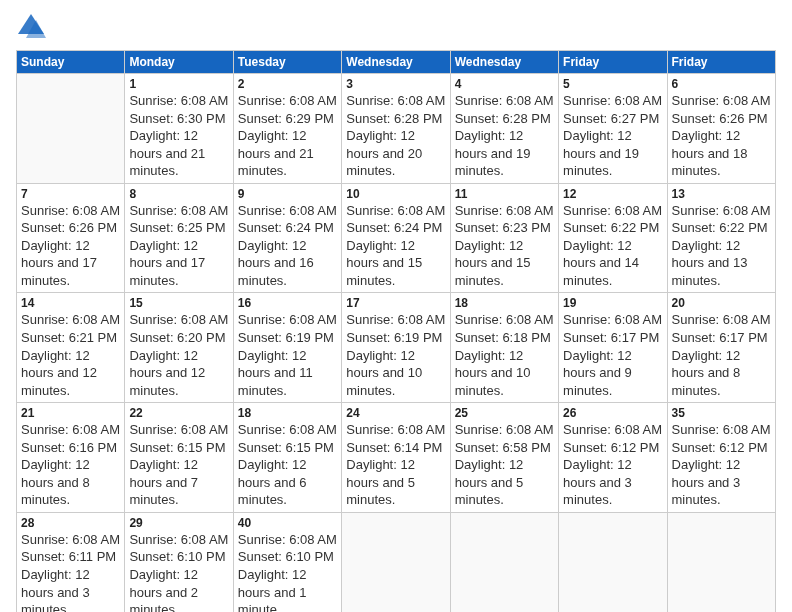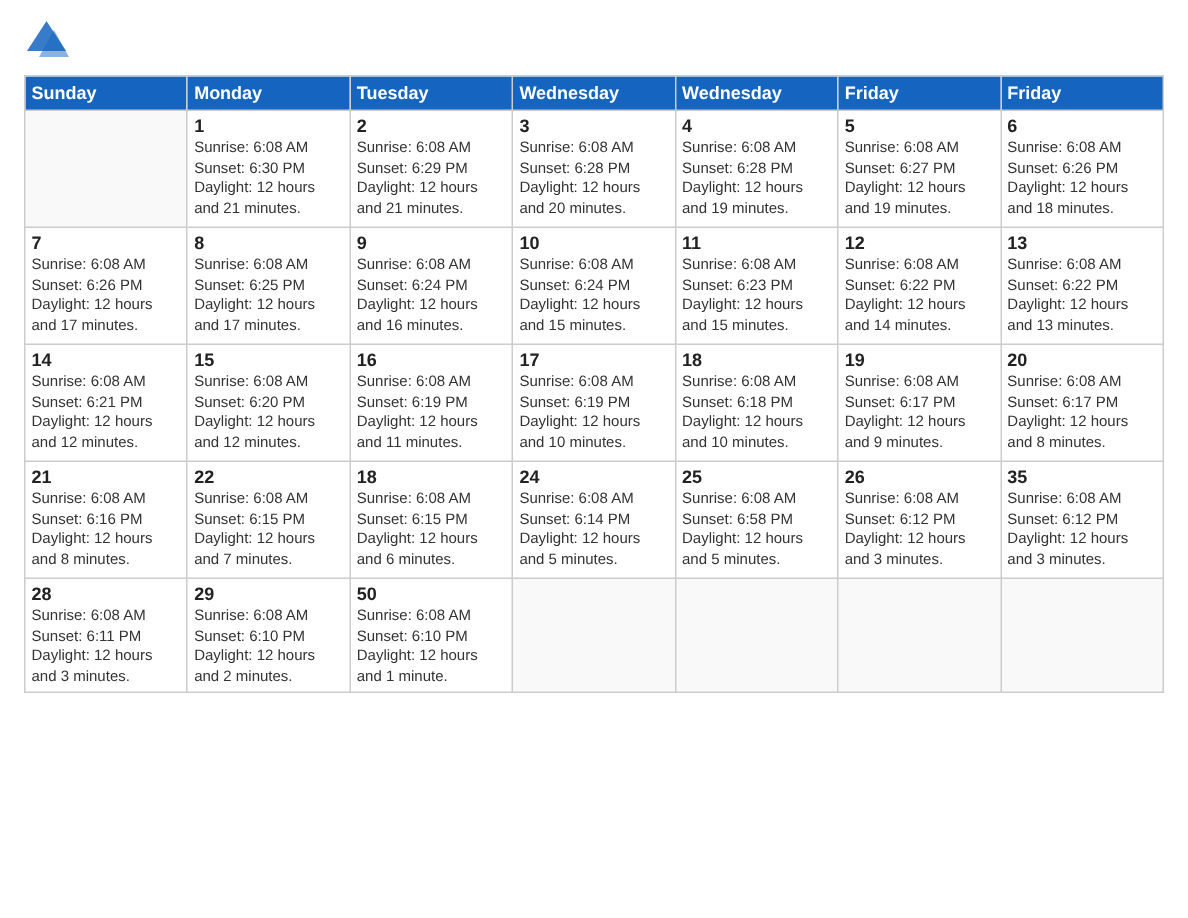--- a/index.html
+++ b/index.html
@@ -85,21 +85,21 @@
     }
     .day-num {
       font-size: 12px;
       font-weight: bold;
       color: #222;
       display: block;
       margin-bottom: 1px;
     }
     .day-info {
       color: #333;
-      font-size: 10px;
+      font-size: 13px;
       line-height: 1.35;
     }
     .last-row td {
       height: 68px;
     }
   </style>
 </head>
 <body>
 
 <div class="page">
@@ -369,21 +369,21 @@
       </td>
           <td>
         <span class="day-num">29</span>
         <div class="day-info">
           <span>Sunrise: 6:08 AM</span><br>
           <span>Sunset: 6:10 PM</span><br>
           <span>Daylight: 12 hours and 2 minutes.</span>
         </div>
       </td>
           <td>
-        <span class="day-num">50</span>
+        <span class="day-num">40</span>
         <div class="day-info">
           <span>Sunrise: 6:08 AM</span><br>
           <span>Sunset: 6:10 PM</span><br>
           <span>Daylight: 12 hours and 1 minute.</span>
         </div>
       </td>
           <td class="empty"></td>
           <td class="empty"></td>
           <td class="empty"></td>
           <td class="empty"></td>

